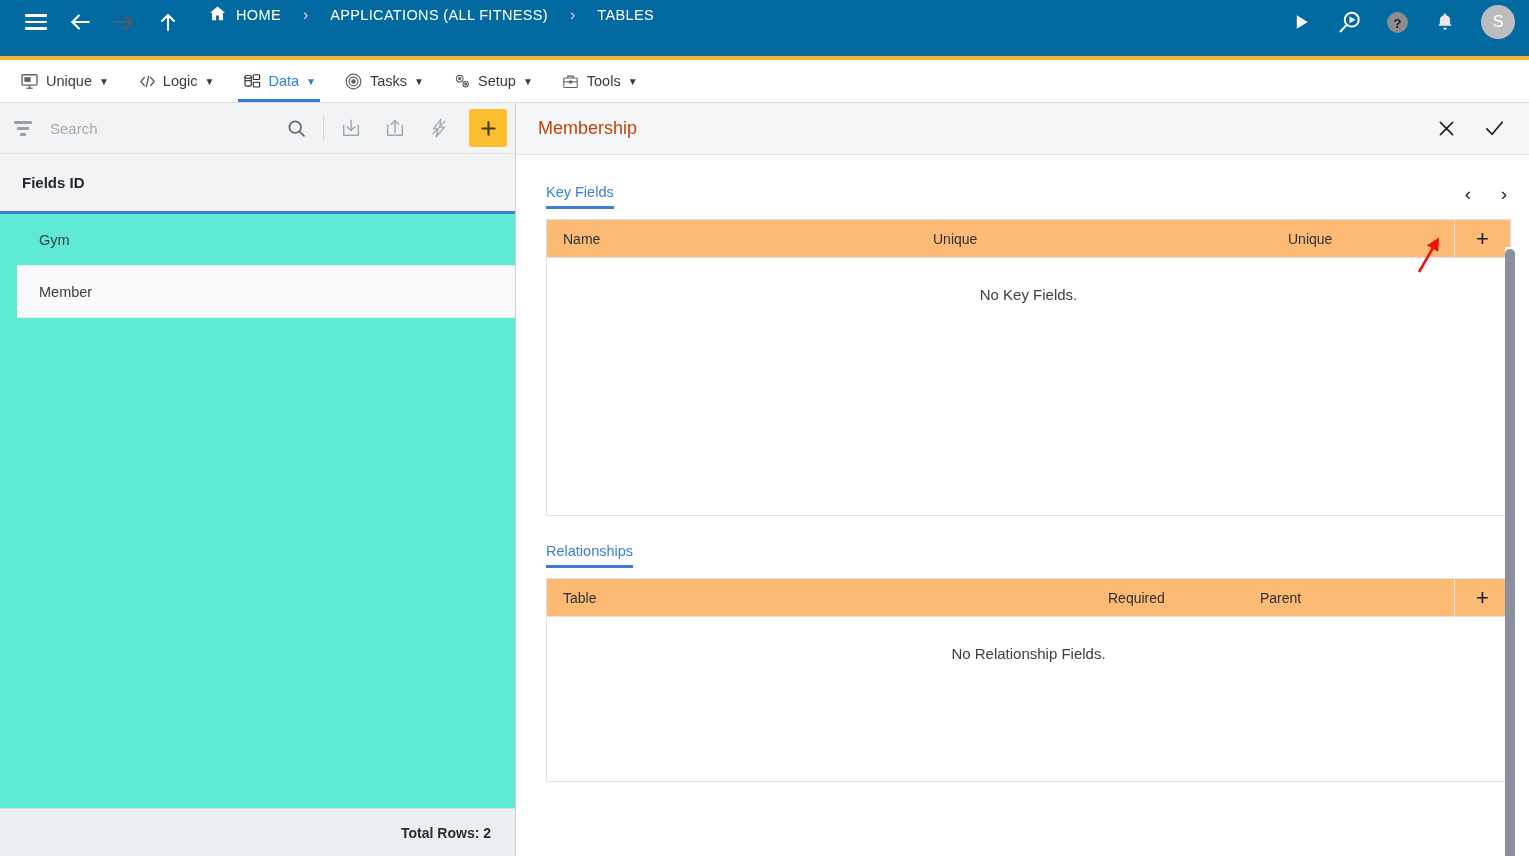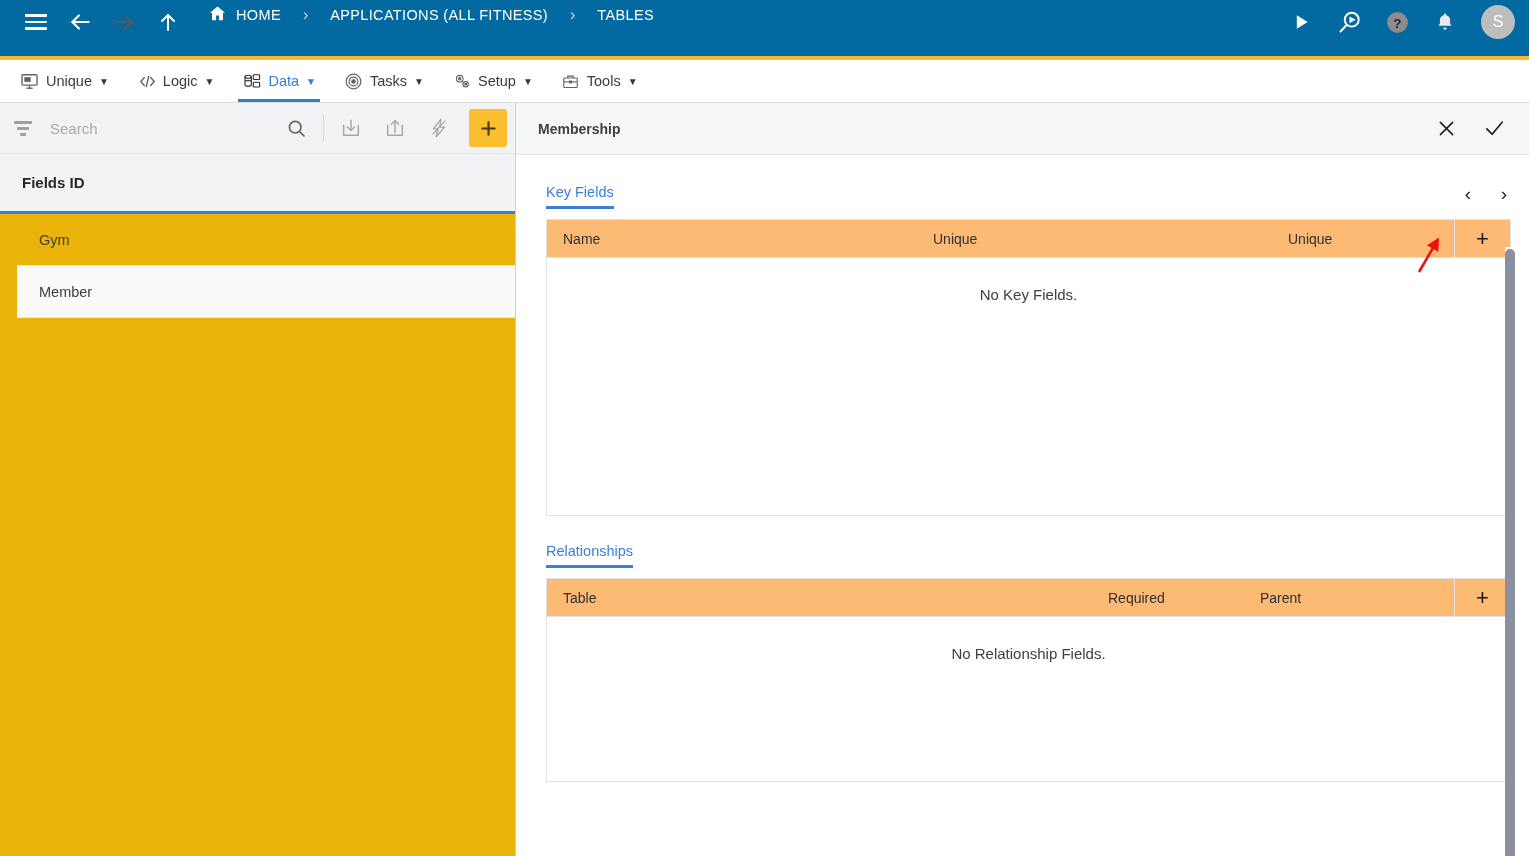--- a/index.html
+++ b/index.html
@@ -57,21 +57,21 @@
     height: 3px; background: #2f7ed8;
   }
   .mi-ico { width: 19px; height: 19px; display: block; }
 
   
   .body { flex: 1 1 auto; display: flex; min-height: 0; }
 
   
   .left {
     width: 516px; flex: 0 0 516px; border-right: 1px solid #cfcfcf;
-    display: flex; flex-direction: column; background: #eab308;
+    display: flex; flex-direction: column; background: #5eead4;
   }
   .searchbar {
     height: 51px; flex: 0 0 51px; background: #f1f3f4;
     display: flex; align-items: center; padding: 0 8px 0 12px; gap: 4px;
     border-bottom: 1px solid #e3e3e3;
   }
   .filter-ico { display: flex; flex-direction: column; align-items: center; gap: 3px; width: 22px; margin-right: 12px; cursor: pointer; }
   .filter-ico i { display: block; height: 3px; background: #9aa0a6; border-radius: 1px; }
   .filter-ico i:nth-child(1) { width: 18px; }
   .filter-ico i:nth-child(2) { width: 12px; }
@@ -107,21 +107,21 @@
     border-top: 1px solid #dadde0;
   }
 
   
   .right { flex: 1 1 auto; display: flex; flex-direction: column; min-width: 0; background: #ffffff; position: relative; }
   .panel-head {
     height: 52px; flex: 0 0 52px; background: #f5f6f7;
     display: flex; align-items: center; padding: 0 22px;
     border-bottom: 1px solid #e0e2e4;
   }
-  .panel-title { font-size: 14px; color: #404040; font-weight: bold; }
+  .panel-title { font-size: 18px; color: #c2410c; }
   .ph-actions { margin-left: auto; display: flex; align-items: center; gap: 22px; }
   .ph-btn { width: 26px; height: 26px; display: flex; align-items: center; justify-content: center; cursor: pointer; color: #1f1f1f; }
   .panel-body { flex: 1 1 auto; overflow: hidden; padding: 0 18px 0 30px; position: relative; }
 
   .section { margin-top: 22px; }
   .sec-head { display: flex; align-items: flex-end; position: relative; height: 32px; }
   .sec-title {
     font-size: 14.5px; color: #3b7dd8; position: relative; padding-bottom: 9px;
     cursor: pointer;
   }
@@ -359,20 +359,23 @@
 
       <div class="tbl-rows">
         <div class="tbl-row">
           <span>Gym</span>
         </div>
         <div class="tbl-row alt">
           <span>Member</span>
         </div>
       </div>
 
+      <div class="left-footer">
+        <span>Total Rows: 2</span>
+      </div>
     </div>
 
     <div class="right">
       <div class="panel-head">
         <span class="panel-title">Membership</span>
         <div class="ph-actions">
           <span class="ph-btn">
             <svg width="21" height="21" viewBox="0 0 24 24" stroke="#1f1f1f" stroke-width="1.8" stroke-linecap="round">
                 <line x1="5" y1="5" x2="19" y2="19"></line>
                 <line x1="19" y1="5" x2="5" y2="19"></line>

